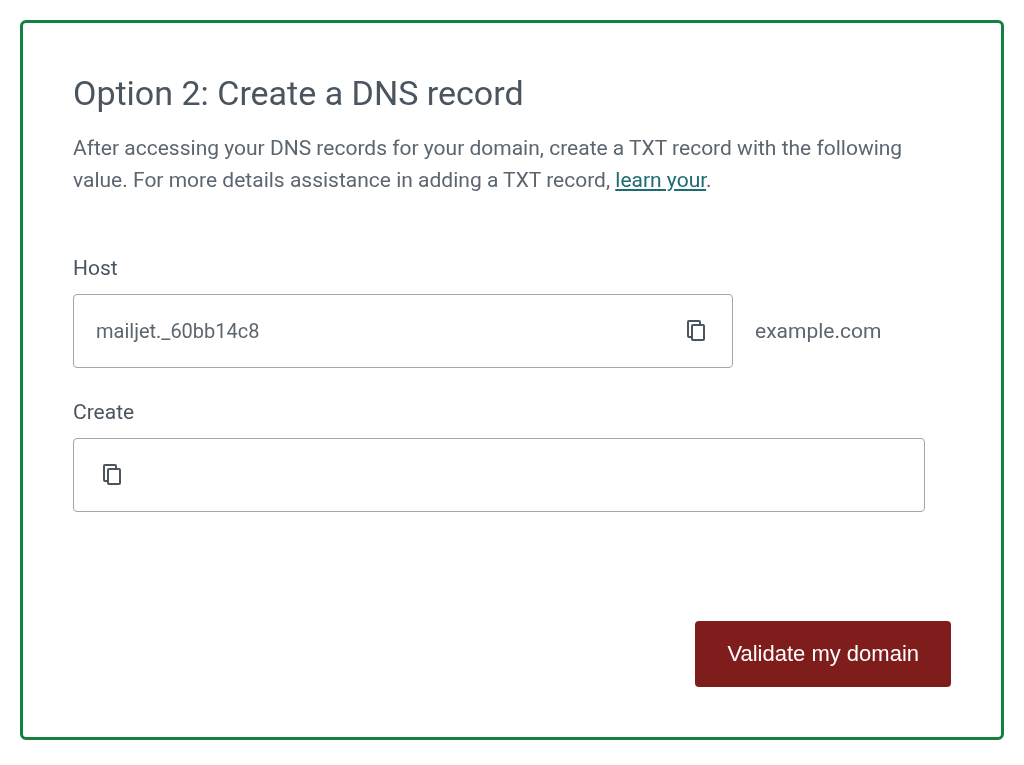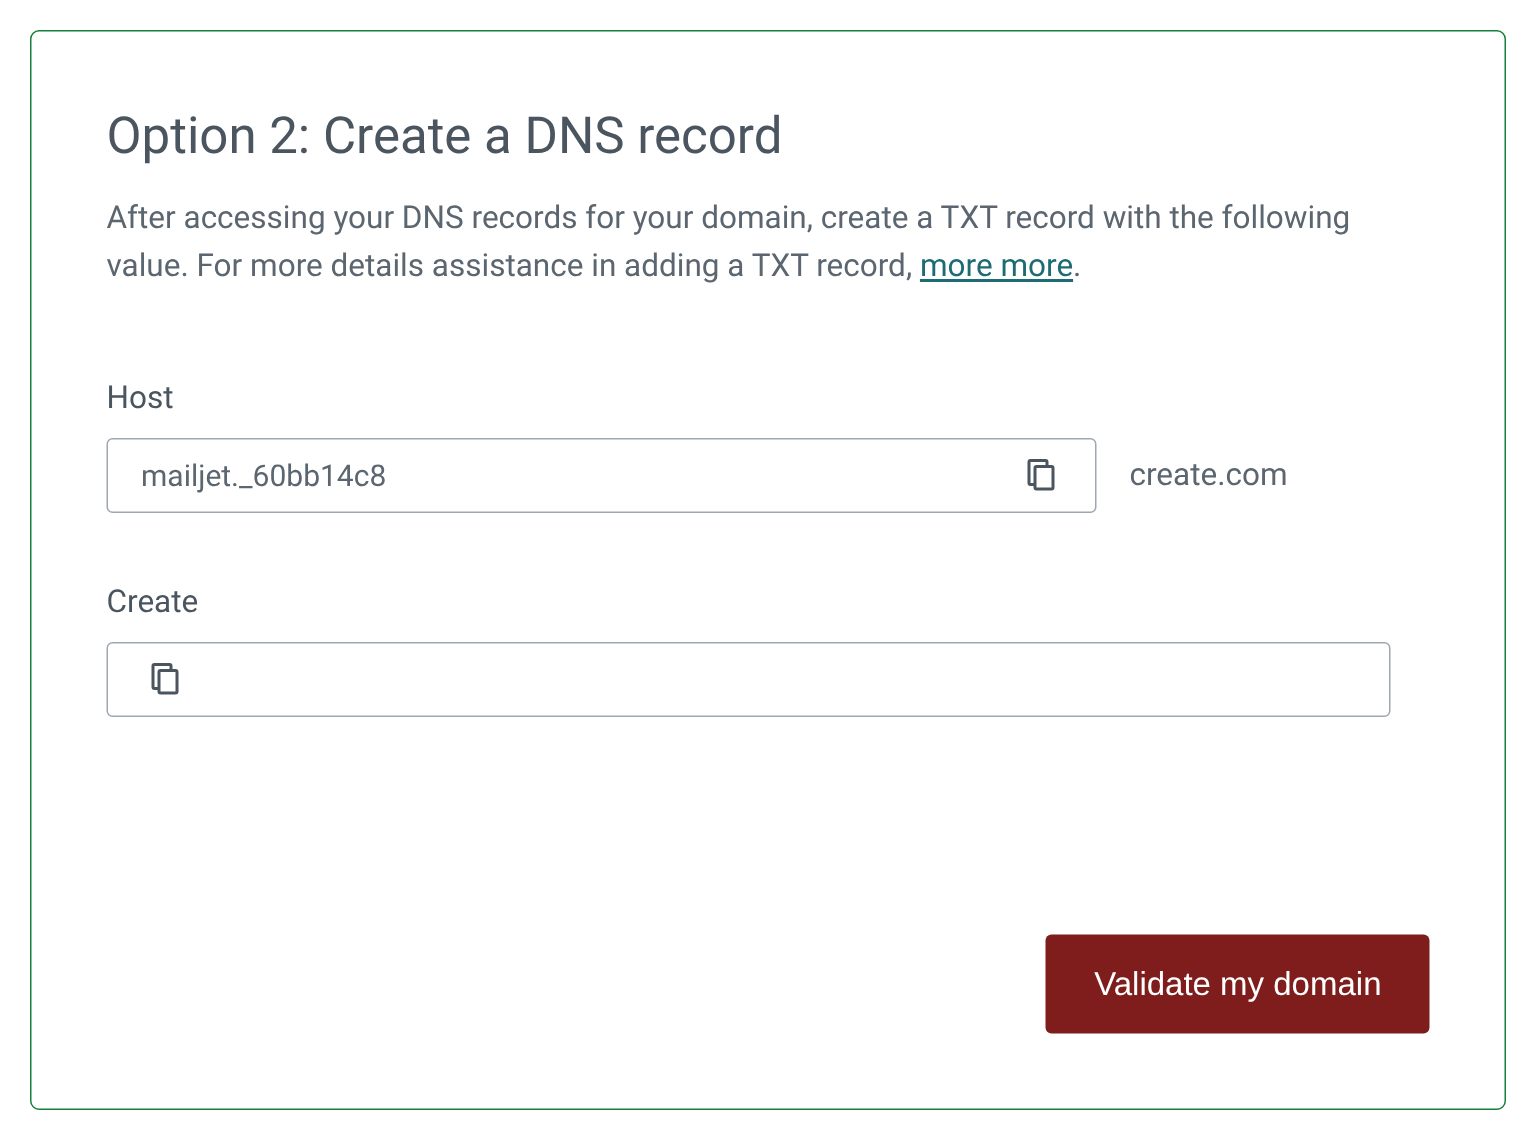--- a/index.html
+++ b/index.html
@@ -7,21 +7,21 @@
       margin: 0;
       padding: 0;
     }
     body {
       font-family: -apple-system, BlinkMacSystemFont, "Segoe UI", Roboto, "Helvetica Neue", Arial, sans-serif;
       background: #ffffff;
       padding: 20px;
       color: #4a5560;
     }
     .card {
-      border: 1px solid #15803d;
+      border: 3px solid #15803d;
       border-radius: 6px;
       padding: 50px 76px 40px 50px;
       max-width: 984px;
       margin: 0 auto;
       min-height: 720px;
       position: relative;
     }
     .title {
       font-size: 34px;
       font-weight: 400;
@@ -32,40 +32,40 @@
       font-size: 21px;
       line-height: 1.5;
       color: #5c6670;
       margin-bottom: 60px;
     }
     .learn-more-link {
       color: #1d6b73;
       text-decoration: underline;
     }
     .field-group {
-      margin-bottom: 48px;
+      margin-bottom: 32px;
     }
     .field-label {
       display: block;
       font-size: 21px;
       color: #4a5560;
       margin-bottom: 14px;
     }
     .host-row {
       display: flex;
       align-items: center;
       gap: 22px;
     }
     .input-copy {
       display: flex;
       align-items: center;
       border: 1px solid #9fa8b0;
       border-radius: 4px;
       background: #ffffff;
-      height: 50px;
+      height: 74px;
       padding: 0 20px 0 22px;
       flex: 1;
     }
     .input-copy.host-field {
       flex: 0 0 660px;
       max-width: 660px;
     }
     .input-value {
       flex: 1;
       font-size: 20px;
@@ -106,38 +106,38 @@
       padding: 20px 32px;
       cursor: pointer;
     }
   </style>
 </head>
 <body>
 
 <div class="card">
   <h2 class="title">Option 2: Create a DNS record</h2>
   <p class="description">
-    <span>After accessing your DNS records for your domain, create a TXT record with the following value. For more details assistance in adding a TXT record, </span><a href="#" class="learn-more-link">more more</a><span>.</span>
+    <span>After accessing your DNS records for your domain, create a TXT record with the following value. For more details assistance in adding a TXT record, </span><a href="#" class="learn-more-link">learn your</a><span>.</span>
   </p>
 
   <div class="field-group">
     <label class="field-label">Host</label>
     <div class="host-row">
       <div class="input-copy host-field">
         <input class="input-value" type="text" readonly="" value="mailjet._60bb14c8" style="">
         <button class="copy-btn">
           <span>
             <svg viewBox="0 0 24 24" fill="none" stroke="currentColor" stroke-width="2">
               <rect x="8" y="7" width="12" height="15" rx="1"></rect>
               <path d="M16 7V4a1 1 0 0 0-1-1H5a1 1 0 0 0-1 1v14a1 1 0 0 0 1 1h3"></path>
             </svg>
           </span>
         </button>
       </div>
-      <span class="domain-suffix">create.com</span>
+      <span class="domain-suffix">example.com</span>
     </div>
   </div>
 
   <div class="field-group">
     <label class="field-label">Create</label>
     <div class="input-copy">
       <button class="copy-btn">
         <span>
           <svg viewBox="0 0 24 24" fill="none" stroke="currentColor" stroke-width="2">
             <rect x="8" y="7" width="12" height="15" rx="1"></rect>

